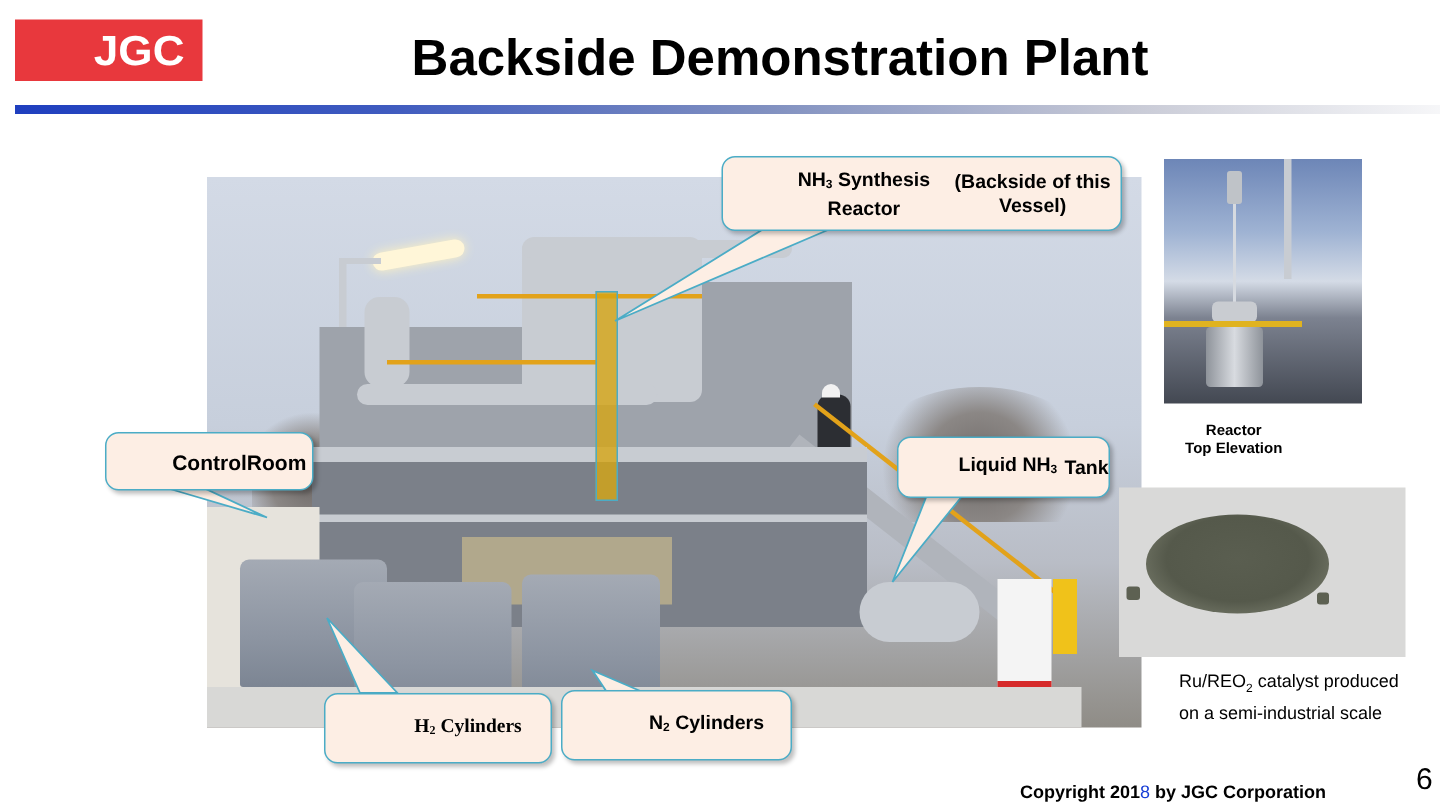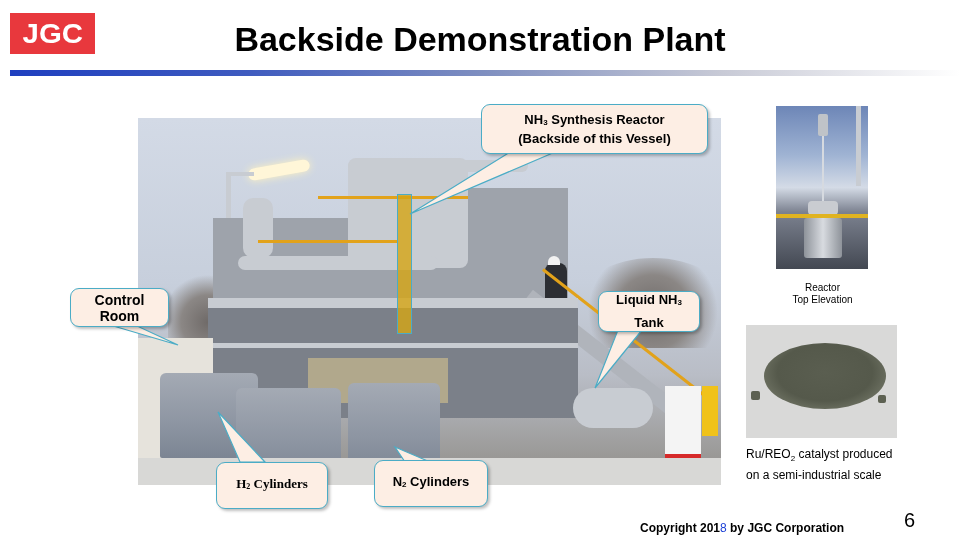--- a/index.html
+++ b/index.html
@@ -1,44 +1,44 @@
 <!DOCTYPE html>
 <html><head>
 <meta charset="utf-8">
 <style>
   html, body { margin:0; padding:0; }
   body { width:960px; height:540px; position:relative; overflow:hidden; background:#ffffff; font-family:"Liberation Sans", sans-serif; }
-  .abs { position:absolute; }
+  .abs { position:absolute;padding-left:40px; }
 
   
   .logo { left:10px; top:13px; width:85px; height:41px; background:#e8383d; display:flex; align-items:center; justify-content:center; }
   .logo span { color:#fff; font-weight:bold; font-size:28px; letter-spacing:0px; font-family:"Liberation Sans", sans-serif; transform:scaleX(1.05); }
   .title { left:150px; top:20px; width:660px; text-align:center; font-size:34px; font-weight:bold; color:#000; }
   .rule { left:10px; top:70px; width:950px; height:6px; background:linear-gradient(90deg,#1f3fbf 0%, #3f5bbf 25%, #7f8fc0 50%, #c8cad6 75%, #ffffff 100%); }
 
   
   .photo { left:138px; top:118px; width:583px; height:367px; overflow:hidden; background:linear-gradient(180deg,#d3dae6 0%, #c7cfdc 45%, #b9bdc6 70%, #8f8c86 100%); }
   .photo .p { position:absolute; }
   .tree { border-radius:50% 50% 10% 10%; background:radial-gradient(circle at 50% 60%, #6f6a68 0%, #8b8785 40%, rgba(160,160,165,0) 70%); }
   .steel { background:#9ea3ab; }
   .steel-d { background:#7b8089; }
   .steel-l { background:#c8ccd2; }
   .rail-y { background:#e2a21a; }
   .tarp { background:linear-gradient(180deg,#a4aab4 0%, #8d95a2 60%, #7c8593 100%); border-radius:6px 6px 2px 2px; }
   .highlight { left:259px; top:76px; width:13px; height:138px; background:rgba(214,165,20,0.8); border:1px solid #4bacc6; }
 
   
-  .callout { background:#fdeee4; border:1.5px solid #4bacc6; border-radius:9px; box-shadow:2px 2px 3px rgba(0,0,0,0.25); text-align:center; font-weight:bold; color:#000; font-size:13px; line-height:16px; display:flex; flex-direction:column; justify-content:center; align-items:center; }
+  .callout { background:#fdeee4; border:1.5px solid #4bacc6; border-radius:9px; box-shadow:2px 2px 3px rgba(0,0,0,0.25); text-align:center; font-weight:bold; color:#000; font-size:13px; line-height:16px; display:flex; justify-content:center; align-items:center; }
   .callout sub { font-size:8px; vertical-align:-1px; }
   .tail { position:absolute; left:0; top:0; pointer-events:none; }
 
   
   .reactor-photo { left:776px; top:106px; width:92px; height:163px; overflow:hidden; background:linear-gradient(180deg,#6d86b7 0%, #9fb3d3 30%, #d4dbe6 50%, #7c8290 65%, #434852 100%); }
   .catalyst-photo { left:746px; top:325px; width:151px; height:113px; background:#d9d9d8; overflow:hidden; }
-  .caption-r { left:760px; top:282px; width:125px; text-align:center; font-size:10px; font-weight:normal; line-height:12px; color:#000; }
+  .caption-r { left:720px; top:282px; width:125px; text-align:center; font-size:10px; font-weight:bold; line-height:12px; color:#000; }
   .caption-c { left:746px; top:446px; width:200px; font-size:12px; line-height:16px; color:#000; }
   .caption-c sub { font-size:8px; }
 
   .copyright { left:640px; top:521px; font-size:12px; font-weight:bold; color:#000; }
   .copyright .blue { color:#1a3fd6; font-weight:normal; }
   .pagenum { left:904px; top:509px; font-size:20px; color:#000; }
 </style>
 </head>
 <body>
 

